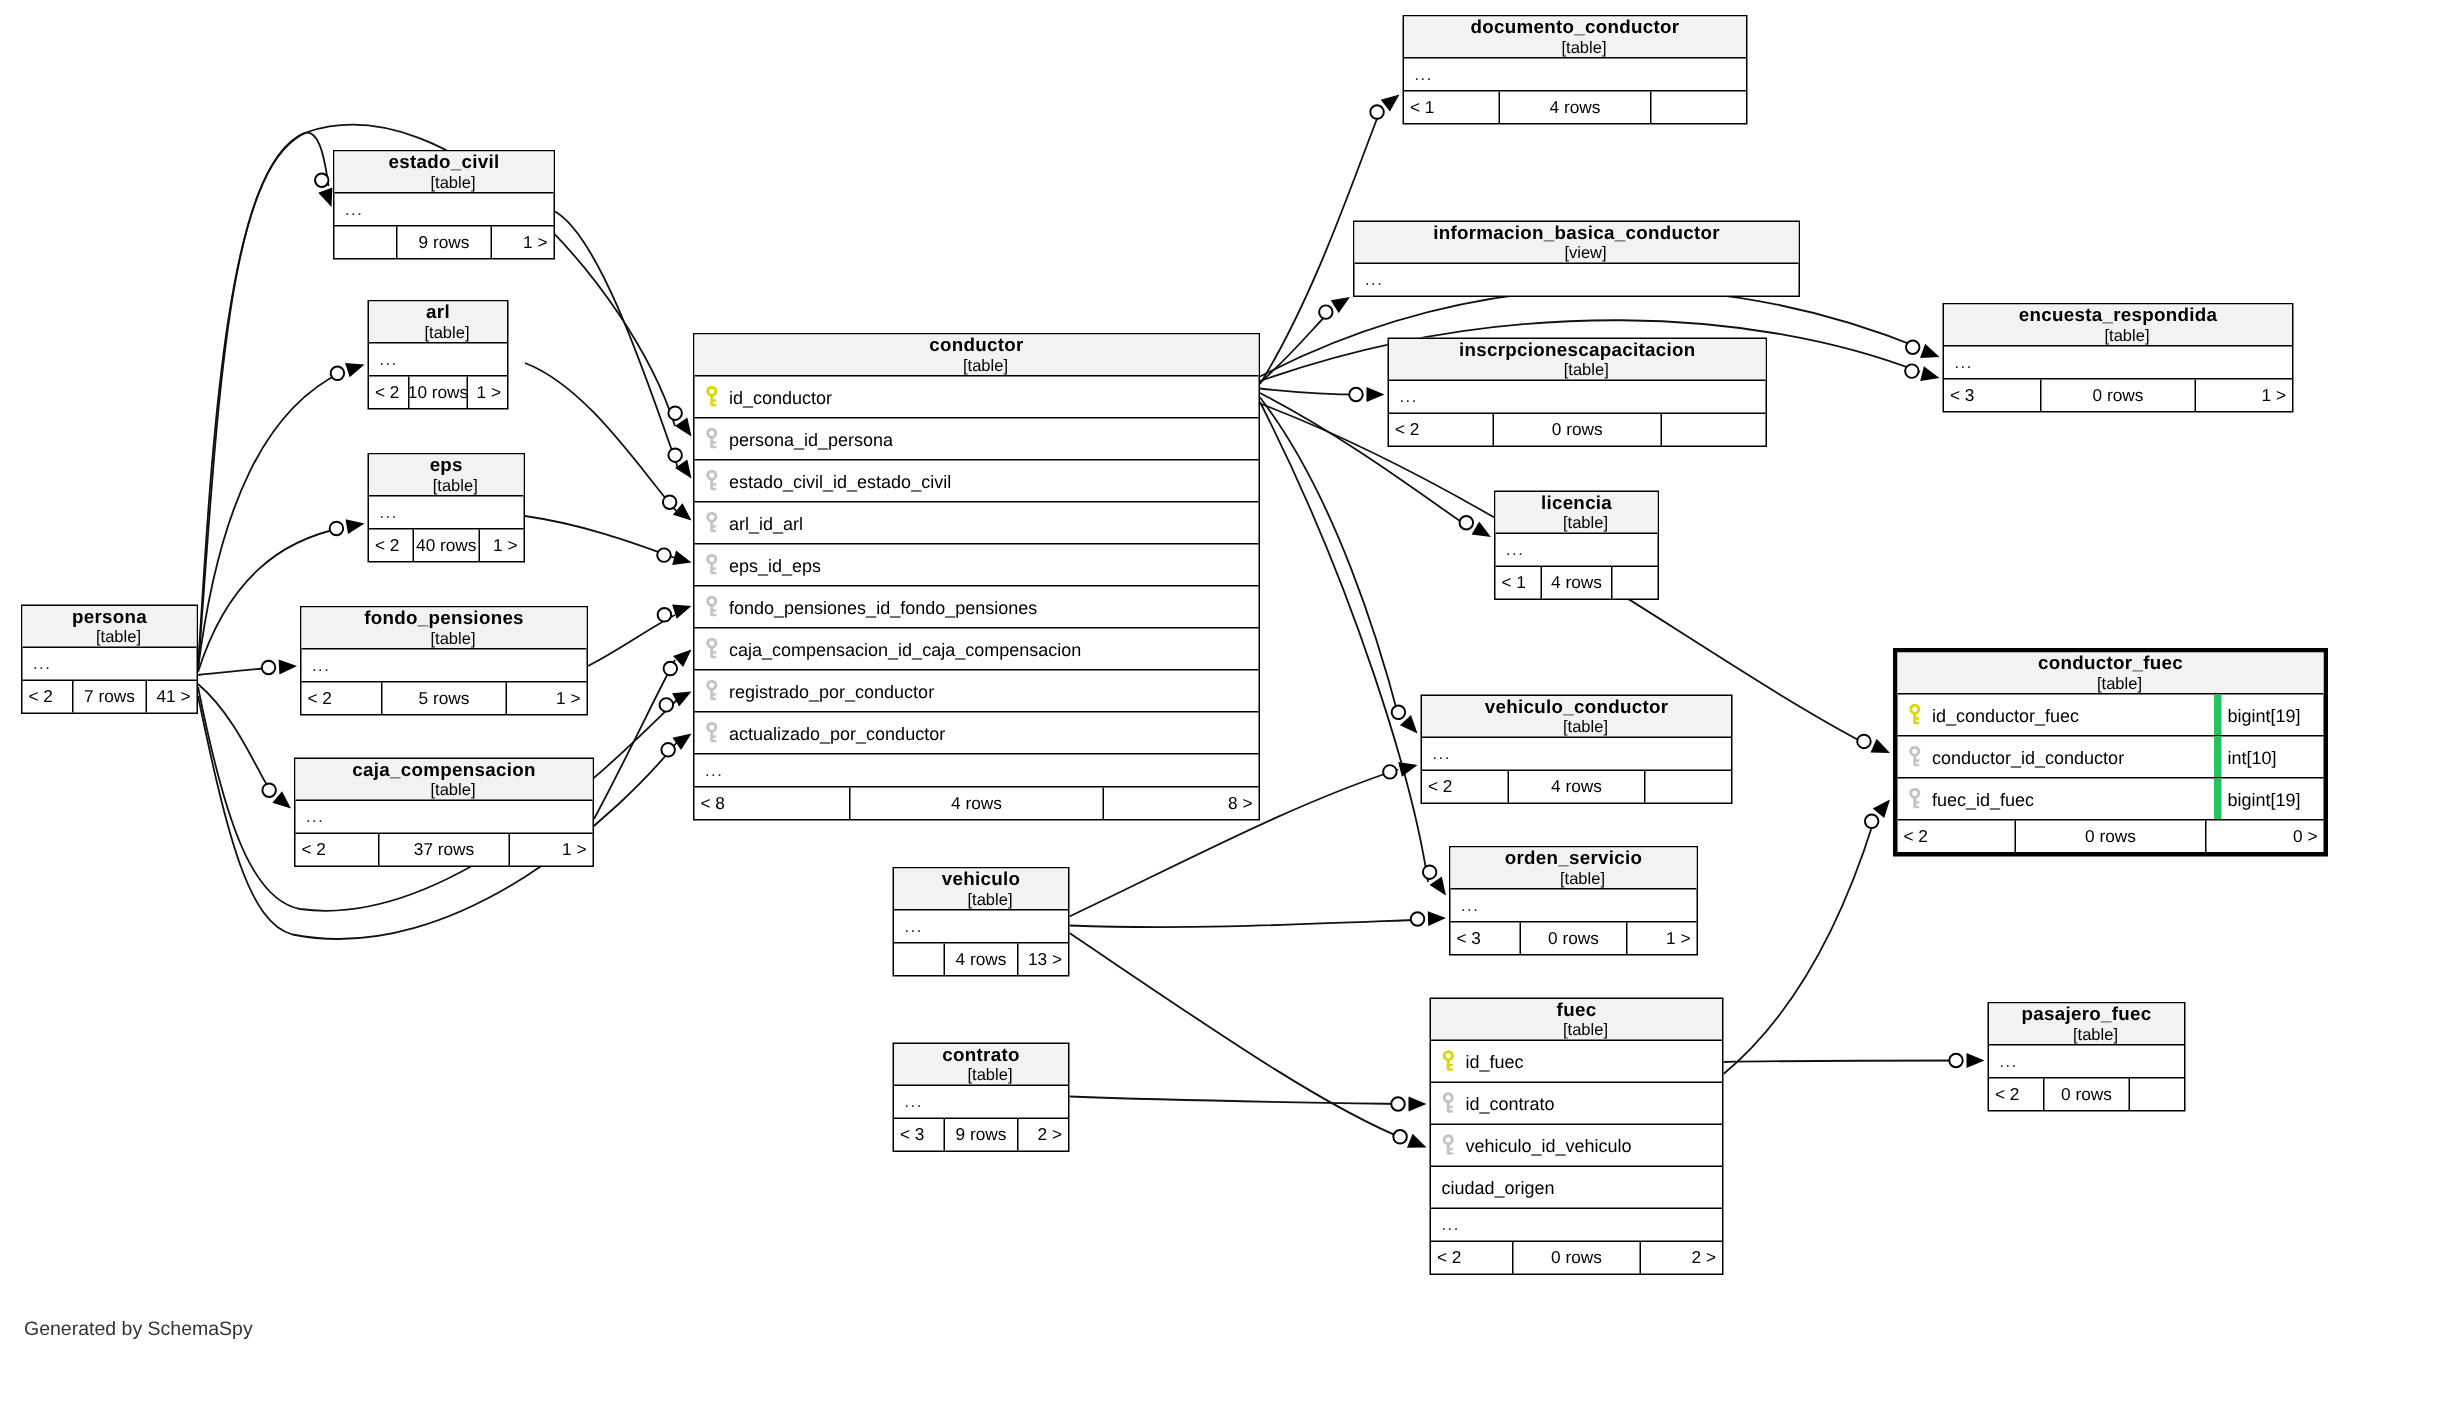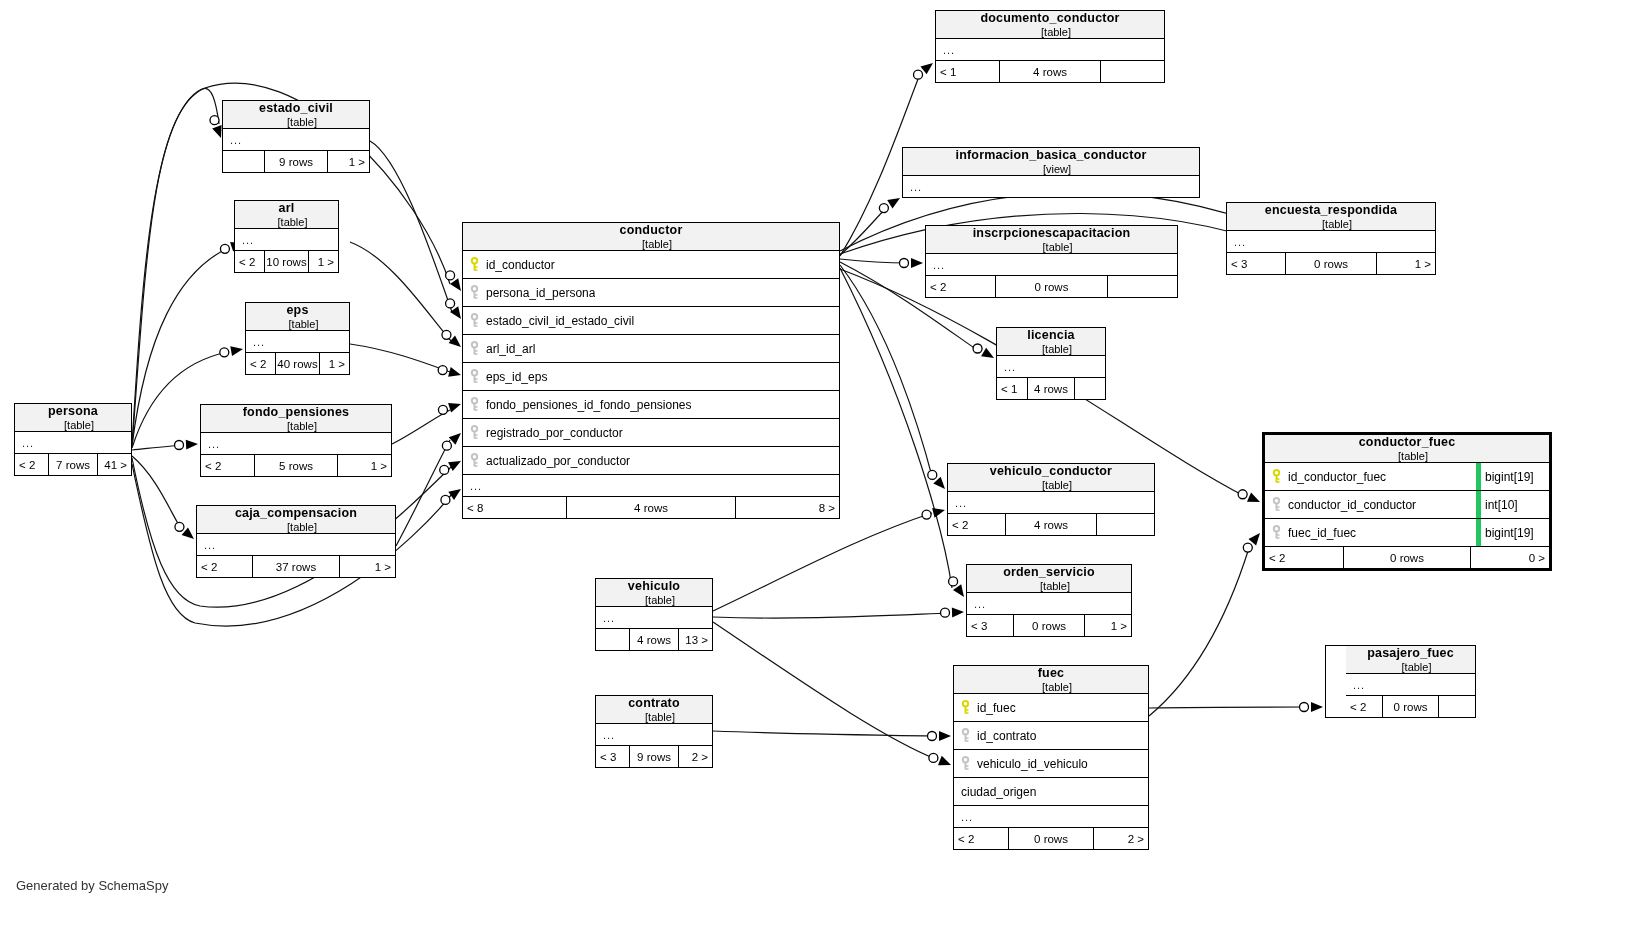--- a/index.html
+++ b/index.html
@@ -195,21 +195,21 @@
         </div>
         <div class="tbl-row ellipsis">
           <span class="lbl">...</span>
         </div>
         <div class="tbl-foot">
           <div class="f0"></div>
           <div class="f1">9 rows</div>
           <div class="f2">1 &gt;</div>
         </div>
       </div>
-      <div class="tbl" style="left: 234px; top: 200px; width: 105px;">
+      <div class="tbl" style="left: 245px; top: 200px; width: 94px;">
         <div class="tbl-header">
           <span class="tbl-name">arl</span>
           <span class="tbl-type">[table]</span>
         </div>
         <div class="tbl-row ellipsis">
           <span class="lbl">...</span>
         </div>
         <div class="tbl-foot">
           <div class="f0">&lt; 2</div>
           <div class="f1">10 rows</div>
@@ -345,20 +345,31 @@
         </div>
         <div class="tbl-row">
           <span class="keyicon">
             <svg width="9" height="15" viewBox="0 0 9 15">
               <circle cx="4.5" cy="3.8" r="2.7" fill="none" stroke="#c4c4c4" stroke-width="2"></circle>
               <line x1="4.5" y1="6.5" x2="4.5" y2="13.5" stroke="#c4c4c4" stroke-width="2"></line>
               <line x1="4.5" y1="10" x2="7.5" y2="10" stroke="#c4c4c4" stroke-width="1.6"></line>
               <line x1="4.5" y1="13" x2="7.5" y2="13" stroke="#c4c4c4" stroke-width="1.6"></line>
             </svg>
           </span>
+          <span class="lbl">caja_compensacion_id_caja_compensacion</span>
+        </div>
+        <div class="tbl-row">
+          <span class="keyicon">
+            <svg width="9" height="15" viewBox="0 0 9 15">
+              <circle cx="4.5" cy="3.8" r="2.7" fill="none" stroke="#c4c4c4" stroke-width="2"></circle>
+              <line x1="4.5" y1="6.5" x2="4.5" y2="13.5" stroke="#c4c4c4" stroke-width="2"></line>
+              <line x1="4.5" y1="10" x2="7.5" y2="10" stroke="#c4c4c4" stroke-width="1.6"></line>
+              <line x1="4.5" y1="13" x2="7.5" y2="13" stroke="#c4c4c4" stroke-width="1.6"></line>
+            </svg>
+          </span>
           <span class="lbl">registrado_por_conductor</span>
         </div>
         <div class="tbl-row">
           <span class="keyicon">
             <svg width="9" height="15" viewBox="0 0 9 15">
               <circle cx="4.5" cy="3.8" r="2.7" fill="none" stroke="#c4c4c4" stroke-width="2"></circle>
               <line x1="4.5" y1="6.5" x2="4.5" y2="13.5" stroke="#c4c4c4" stroke-width="2"></line>
               <line x1="4.5" y1="10" x2="7.5" y2="10" stroke="#c4c4c4" stroke-width="1.6"></line>
               <line x1="4.5" y1="13" x2="7.5" y2="13" stroke="#c4c4c4" stroke-width="1.6"></line>
             </svg>
@@ -510,21 +521,21 @@
         </div>
         <div class="tbl-row ellipsis">
           <span class="lbl">...</span>
         </div>
         <div class="tbl-foot">
           <div class="f0">&lt; 2</div>
           <div class="f1">0 rows</div>
           <div class="f2">2 &gt;</div>
         </div>
       </div>
-      <div class="tbl" style="left: 1226px; top: 202px; width: 210px;">
+      <div class="tbl" style="left: 1295px; top: 202px; width: 234px;">
         <div class="tbl-header">
           <span class="tbl-name">encuesta_respondida</span>
           <span class="tbl-type">[table]</span>
         </div>
         <div class="tbl-row ellipsis">
           <span class="lbl">...</span>
         </div>
         <div class="tbl-foot">
           <div class="f0">&lt; 3</div>
           <div class="f1">0 rows</div>
@@ -571,21 +582,21 @@
           </span>
           <span class="lbl">fuec_id_fuec</span>
           <span class="dtype">bigint[19]</span>
         </div>
         <div class="tbl-foot">
           <div class="f0">&lt; 2</div>
           <div class="f1">0 rows</div>
           <div class="f2">0 &gt;</div>
         </div>
       </div>
-      <div class="tbl" style="left: 1325px; top: 645px; width: 151px; padding-left: 20px;">
+      <div class="tbl" style="left: 1325px; top: 668px; width: 132px;">
         <div class="tbl-header">
           <span class="tbl-name">pasajero_fuec</span>
           <span class="tbl-type">[table]</span>
         </div>
         <div class="tbl-row ellipsis">
           <span class="lbl">...</span>
         </div>
         <div class="tbl-foot">
           <div class="f0">&lt; 2</div>
           <div class="f1">0 rows</div>

